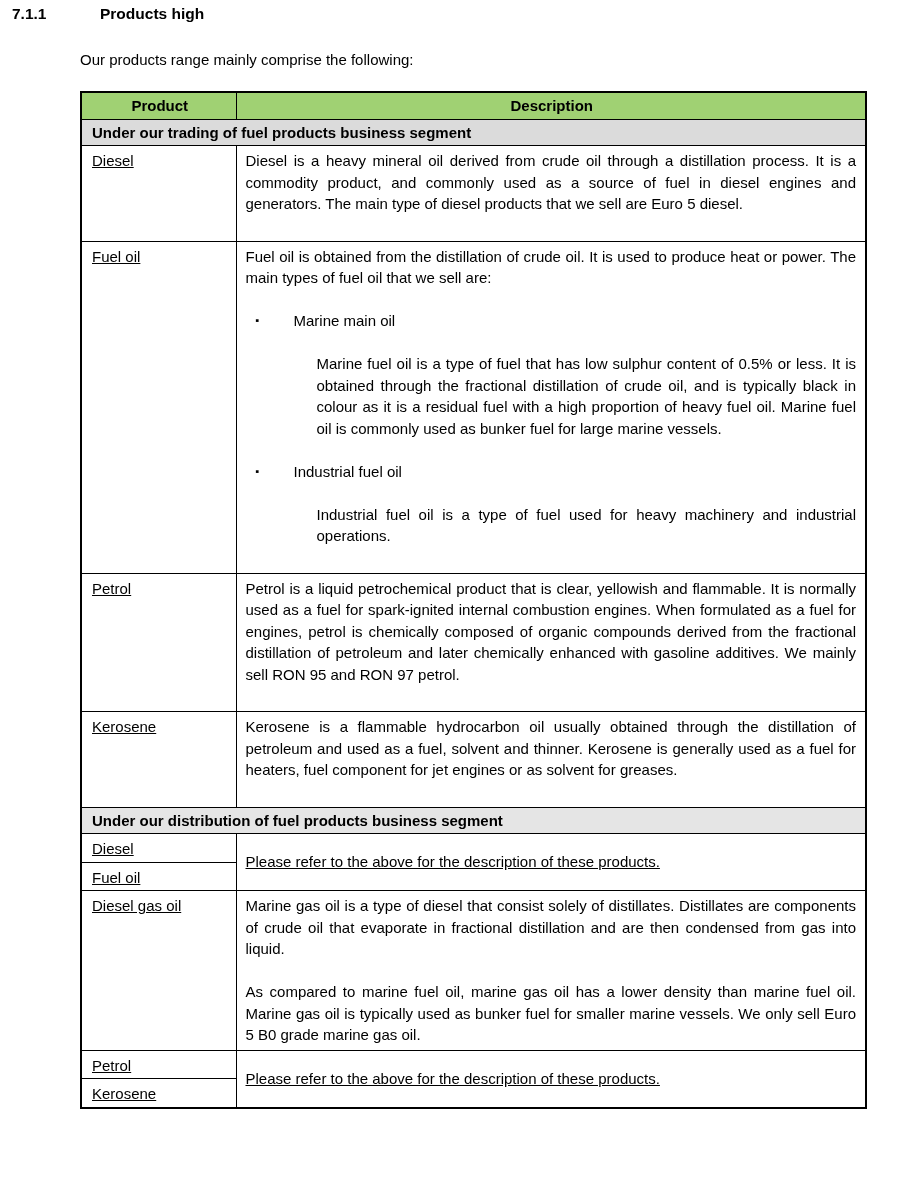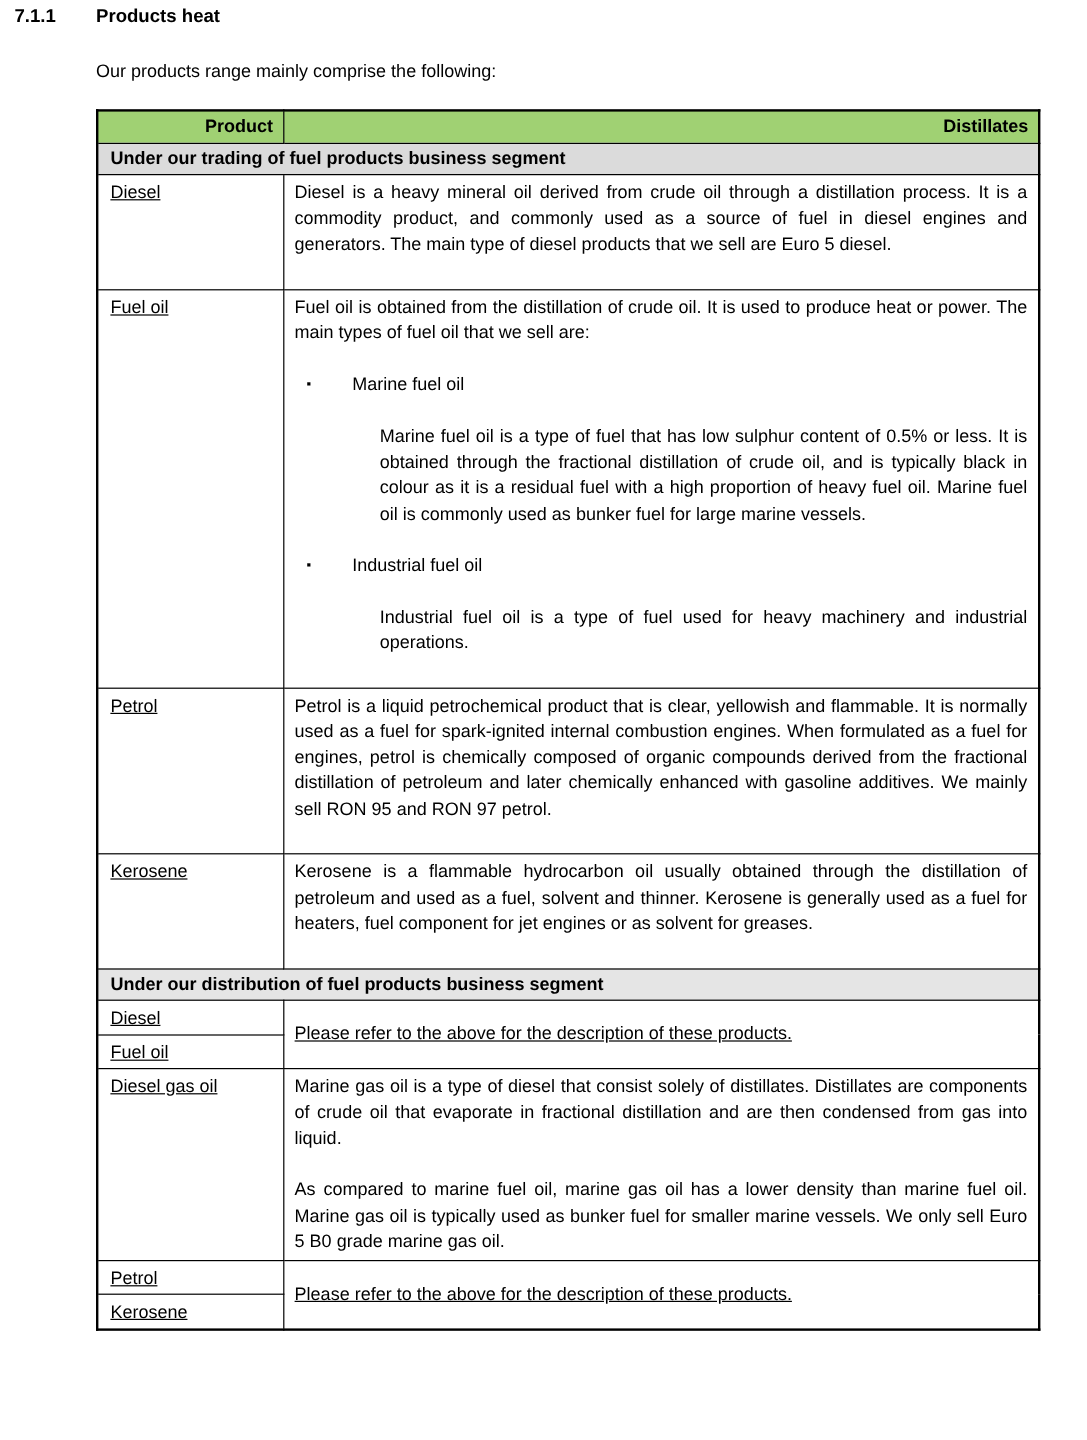--- a/index.html
+++ b/index.html
@@ -10,20 +10,21 @@
     font-family: "Liberation Sans", "DejaVu Sans", sans-serif;
     font-size: 15px;
     overflow: hidden;
   }
   .heading {
     display: flex;
     margin: 4px 0 0 12px;
     font-weight: bold;
     font-size: 15.5px;
     line-height: 20px;
+    gap: 20px;
   }
   .heading .num { width: 68px; flex: 0 0 68px; }
   .intro {
     margin: 26px 0 16px 80px;
     font-size: 15px;
     line-height: 20px;
   }
   table.products {
     margin: 21px 0 0 80px;
     width: 785px;
@@ -34,21 +35,21 @@
   table.products col.c1 { width: 155px; }
   table.products col.c2 { width: 630px; }
   table.products th, table.products td {
     border: 1.5px solid #000;
     font-size: 15px;
     line-height: 21.5px;
     vertical-align: top;
     word-wrap: break-word;
   }
   th.col-header {
-    text-align: right;
+    text-align: center;
     font-weight: bold;
     padding: 2px 8px 2px 10px;
   }
   td.section-header {
     font-weight: bold;
     padding: 2px 8px 2px 10px;
   }
   td.product-cell { padding: 4px 8px 2px 10px; text-decoration: underline; }
   td.desc-cell { padding: 4px 9px 4px 9px; }
   td.desc-cell.trading { padding-bottom: 26px; }
@@ -61,51 +62,51 @@
   .bullet .marker {
     position: absolute; left: 10px; top: 0px;
     font-size: 11px; line-height: 21.5px;
   }
 </style>
 </head>
 <body>
 
 <div class="heading">
   <span class="num">7.1.1</span>
-  <span class="ttl">Products heat</span>
+  <span class="ttl">Products high</span>
 </div>
 
 <div class="intro">Our products range mainly comprise the following:</div>
 
 <table class="products">
   <colgroup>
       <col class="c1">
       <col class="c2">
     </colgroup>
   <thead>
     <tr>
       <th class="col-header" style="background: rgb(160, 209, 115);">Product</th>
-      <th class="col-header" style="background: rgb(160, 209, 115);">Distillates</th>
+      <th class="col-header" style="background: rgb(160, 209, 115);">Description</th>
     </tr>
   </thead>
   <tbody>
       <tr class="section-row">
         <td class="section-header" colspan="2" style="background: rgb(219, 219, 219); margin-left: 48px;">Under our trading of fuel products business segment</td>
       </tr>
       <tr class="data-row">
         <td class="product-cell">Diesel</td>
         <td class="desc-cell trading">
           <div class="blk para">Diesel is a heavy mineral oil derived from crude oil through a distillation process. It is a commodity product, and commonly used as a source of fuel in diesel engines and generators. The main type of diesel products that we sell are Euro 5 diesel.</div>
         </td>
       </tr>
       <tr class="data-row">
         <td class="product-cell">Fuel oil</td>
         <td class="desc-cell trading">
           <div class="blk para">Fuel oil is obtained from the distillation of crude oil. It is used to produce heat or power. The main types of fuel oil that we sell are:</div>
-          <div class="blk bullet"><span class="marker">▪</span><span class="btext">Marine fuel oil</span></div>
+          <div class="blk bullet"><span class="marker">▪</span><span class="btext">Marine main oil</span></div>
           <div class="blk indent">Marine fuel oil is a type of fuel that has low sulphur content of 0.5% or less. It is obtained through the fractional distillation of crude oil, and is typically black in colour as it is a residual fuel with a high proportion of heavy fuel oil. Marine fuel oil is commonly used as bunker fuel for large marine vessels.</div>
           <div class="blk bullet"><span class="marker">▪</span><span class="btext">Industrial fuel oil</span></div>
           <div class="blk indent">Industrial fuel oil is a type of fuel used for heavy machinery and industrial operations.</div>
         </td>
       </tr>
       <tr class="data-row">
         <td class="product-cell">Petrol</td>
         <td class="desc-cell trading">
           <div class="blk para">Petrol is a liquid petrochemical product that is clear, yellowish and flammable. It is normally used as a fuel for spark-ignited internal combustion engines. When formulated as a fuel for engines, petrol is chemically composed of organic compounds derived from the fractional distillation of petroleum and later chemically enhanced with gasoline additives. We mainly sell RON 95 and RON 97 petrol.</div>
         </td>

